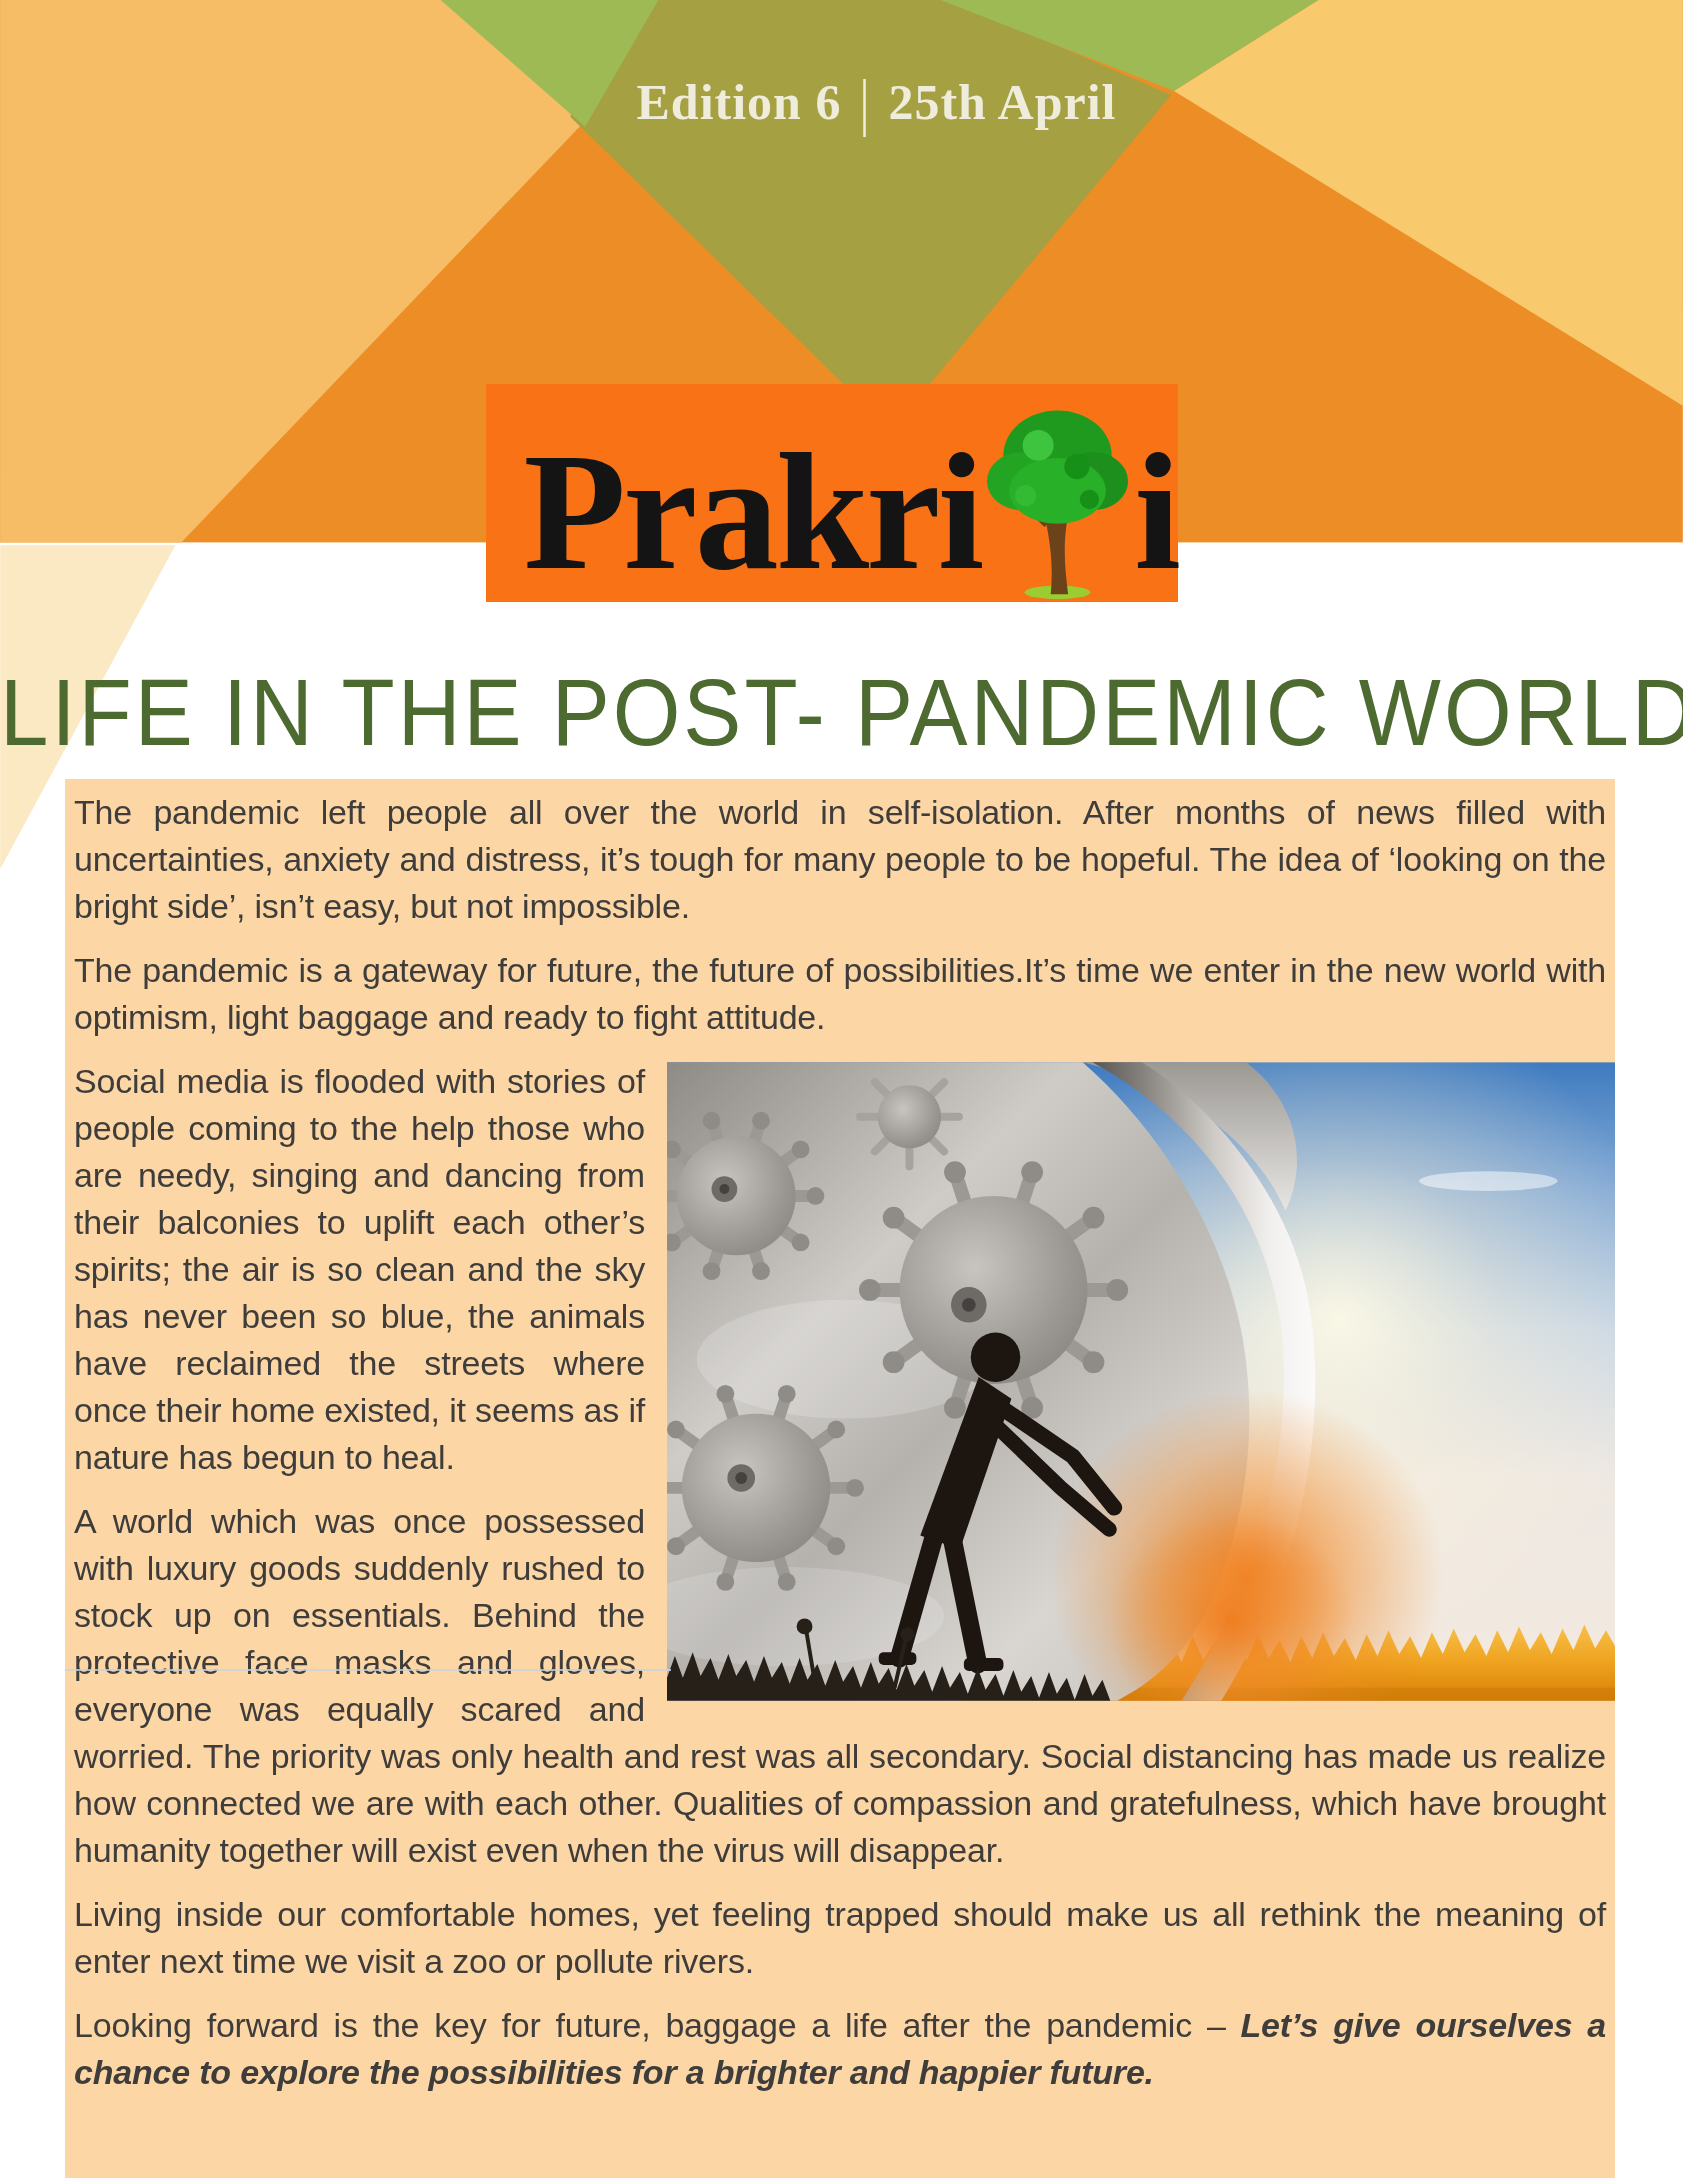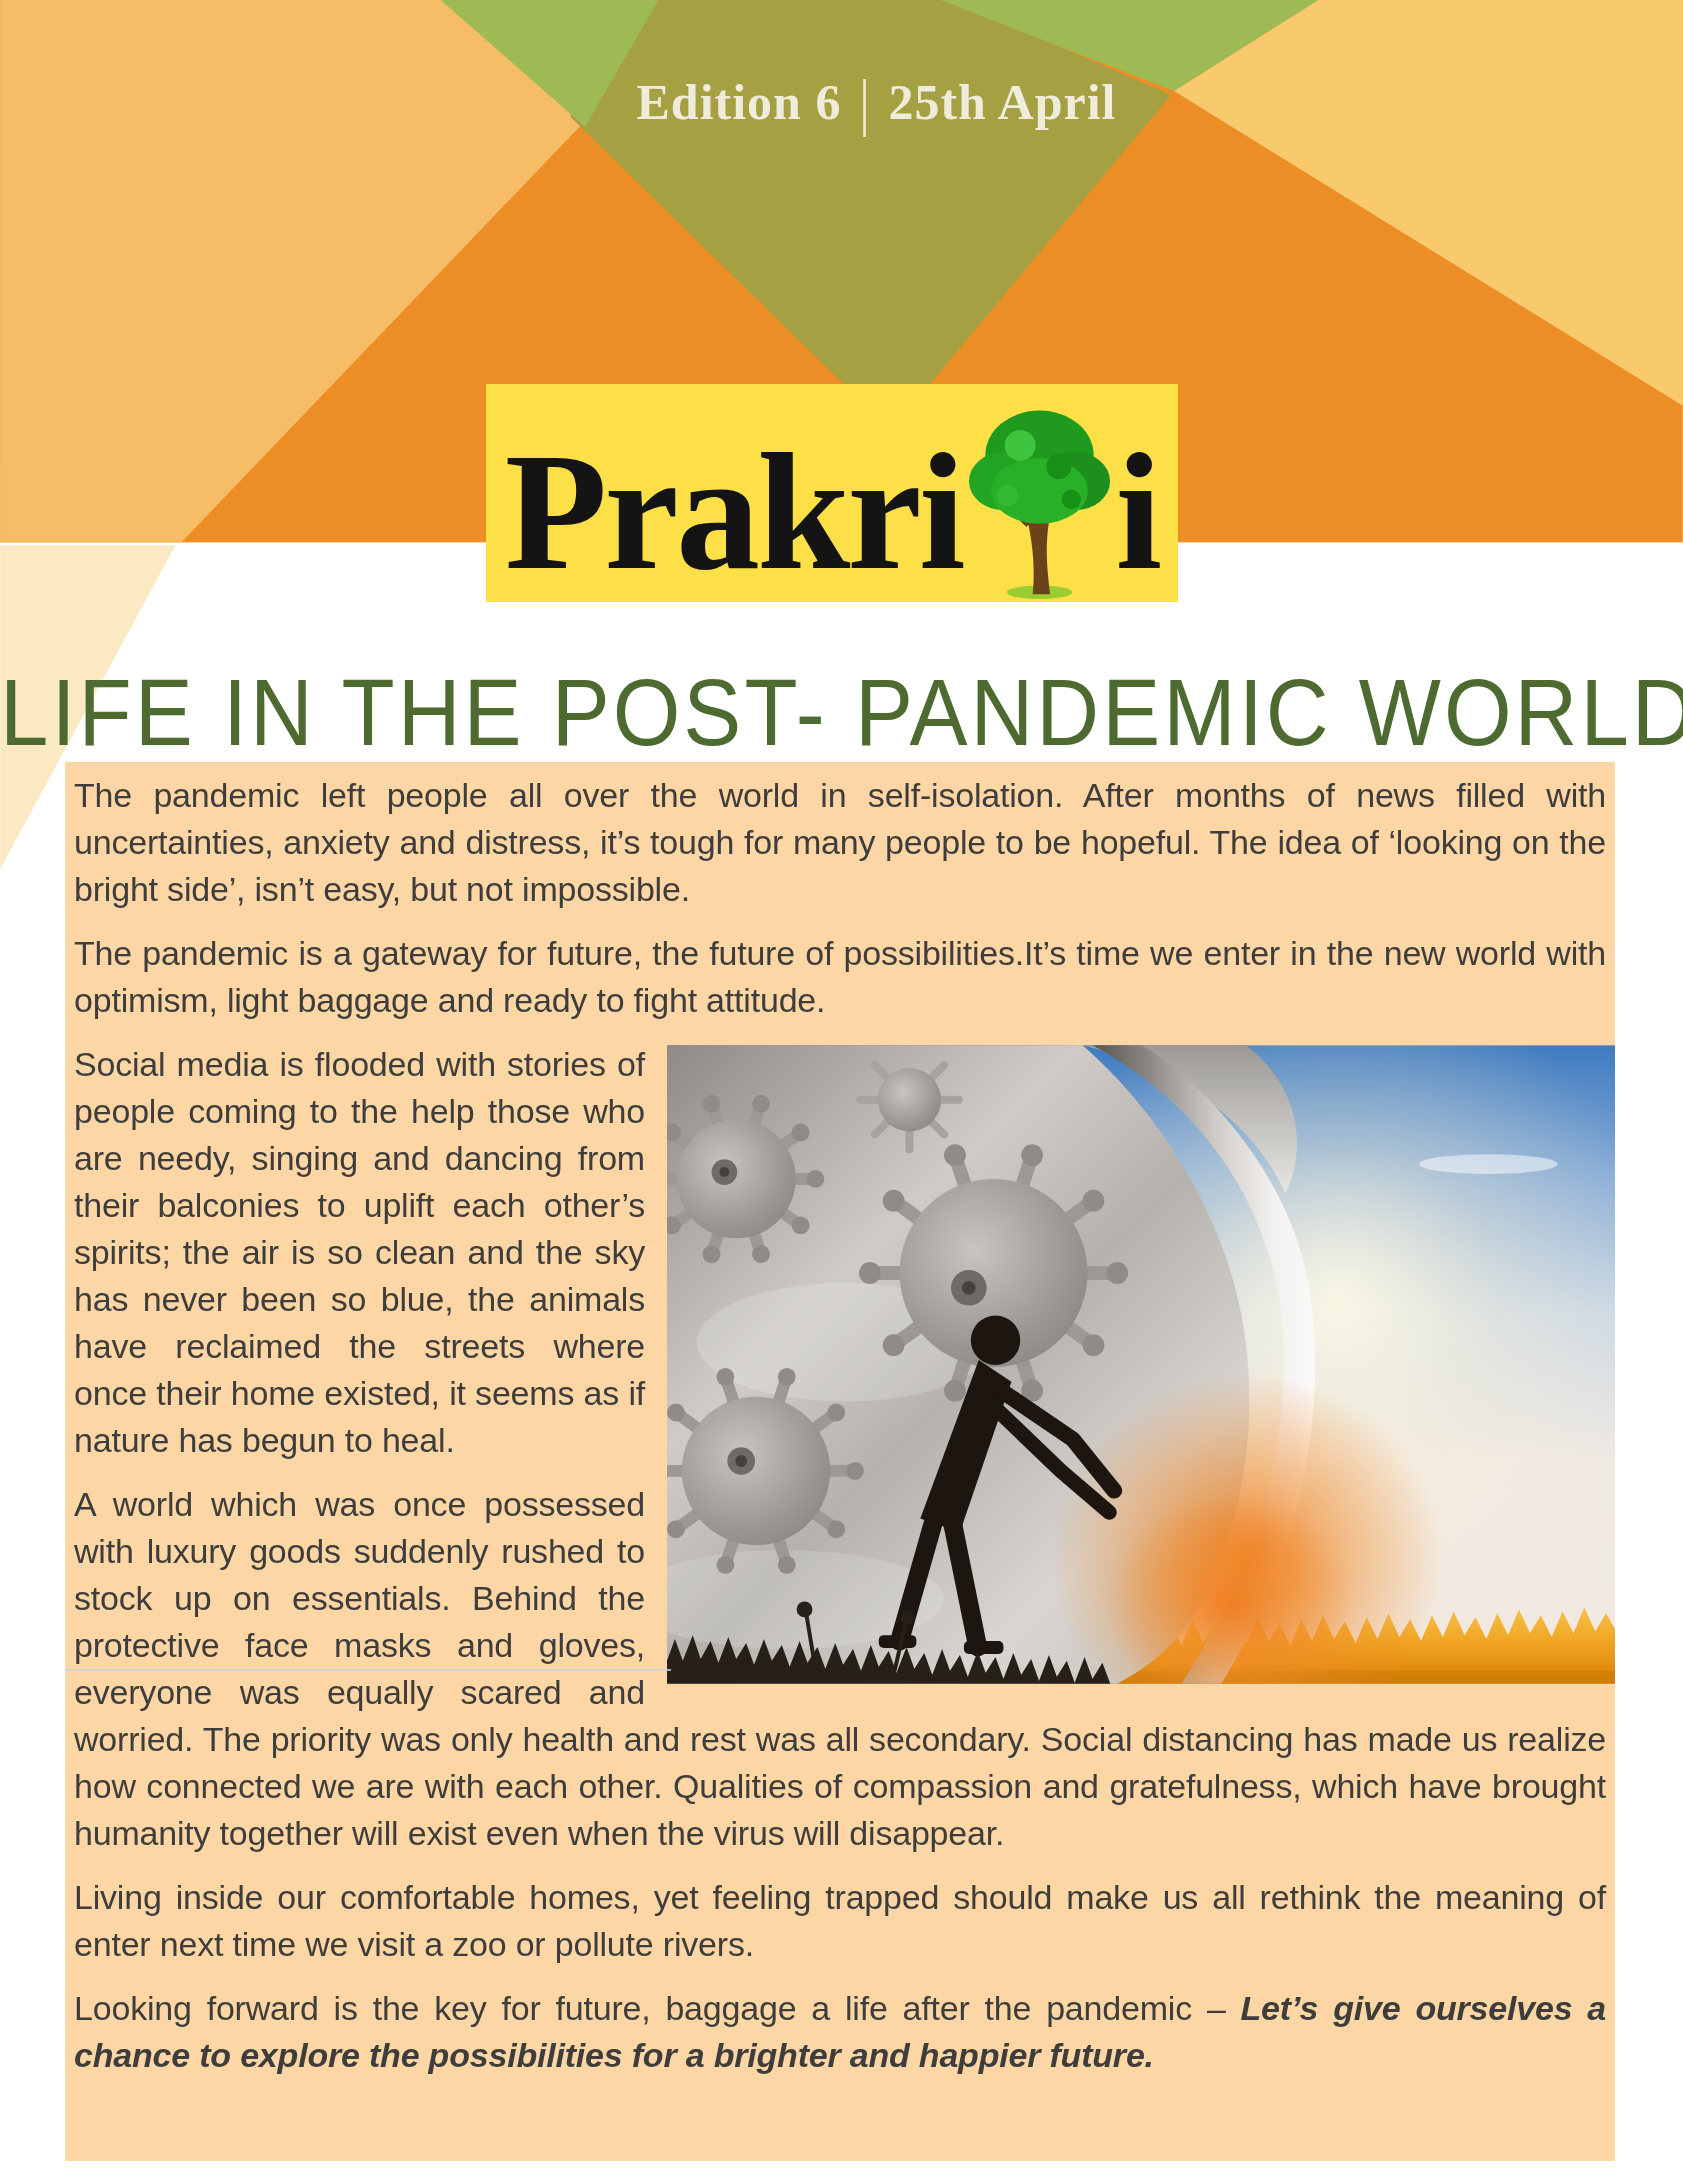--- a/index.html
+++ b/index.html
@@ -9,37 +9,37 @@
   }
   
   .header-art{position:absolute;top:0;left:0;}
   .masthead{
     position:absolute;top:73px;left:35px;width:1683px;text-align:center;
     font-family:"Liberation Serif",serif;font-weight:bold;font-size:50px;
     color:#EFECDC;letter-spacing:1px;white-space:nowrap;
   }
   .masthead .divider{font-weight:400;padding:0 18px;display:inline-block;transform:scaleY(1.25);}
   .logo-box{
-    position:absolute;left:486px;top:384px;width:692px;height:218px;background:#fde047;
-    display:flex;align-items:flex-end;justify-content:center;
+    position:absolute;left:486px;top:384px;width:692px;height:218px;background:#f97316;
+    display:flex;align-items:flex-end;justify-content:flex-end;
   }
   .logo-text{
     font-family:"Liberation Serif",serif;font-weight:bold;font-size:168px;line-height:0.95;
     color:#141414;letter-spacing:-3px;padding-bottom:10px;
   }
   .logo-tree{width:149px;height:203px;margin:0 2px;flex:0 0 auto;}
   
   .page-title{
     position:absolute;top:659px;left:0;width:1683px;text-align:center;
     font-size:87px;font-weight:300;letter-spacing:3px;color:#4D6A30;
     transform:scaleY(1.08);transform-origin:50% 0;white-space:nowrap;
   }
   
   .article{
-    position:absolute;left:65px;top:762px;width:1550px;height:1399px;
+    position:absolute;left:65px;top:779px;width:1550px;height:1399px;
     background:#FCD6A4;box-sizing:border-box;padding:10px 9px 0 9px;
     font-size:34px;line-height:47px;color:#3E3D3B;text-align:justify;
     letter-spacing:-0.2px;
   }
   .article p{margin:0 0 17px 0;}
   .article .emphasis{font-weight:bold;font-style:italic;}
   .illus{
     float:right;width:948px;height:639px;margin:4px -9px 14px 22px;
     overflow:hidden;
   }

